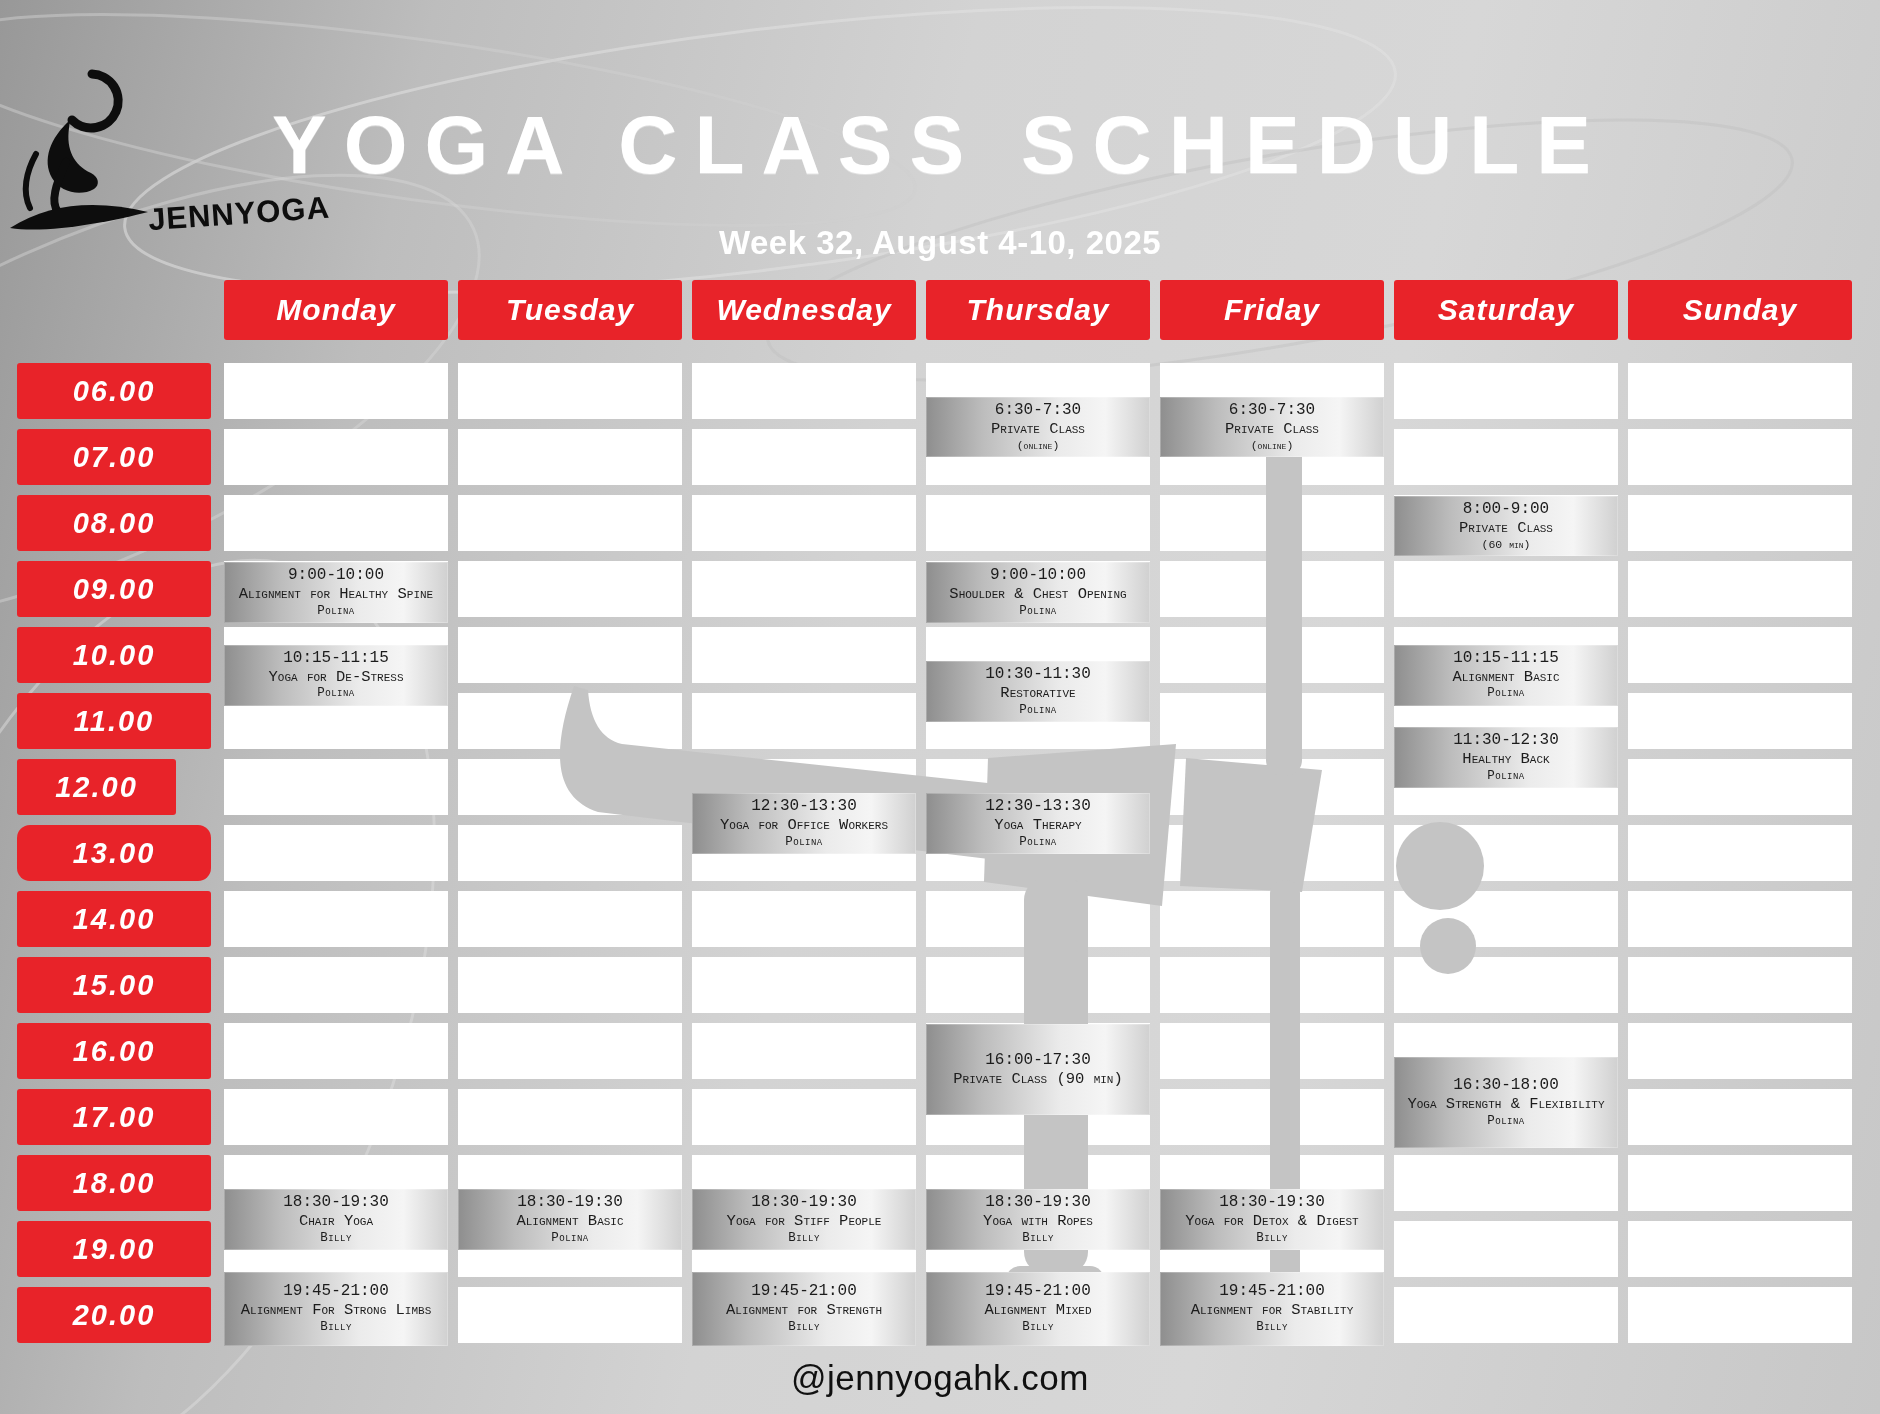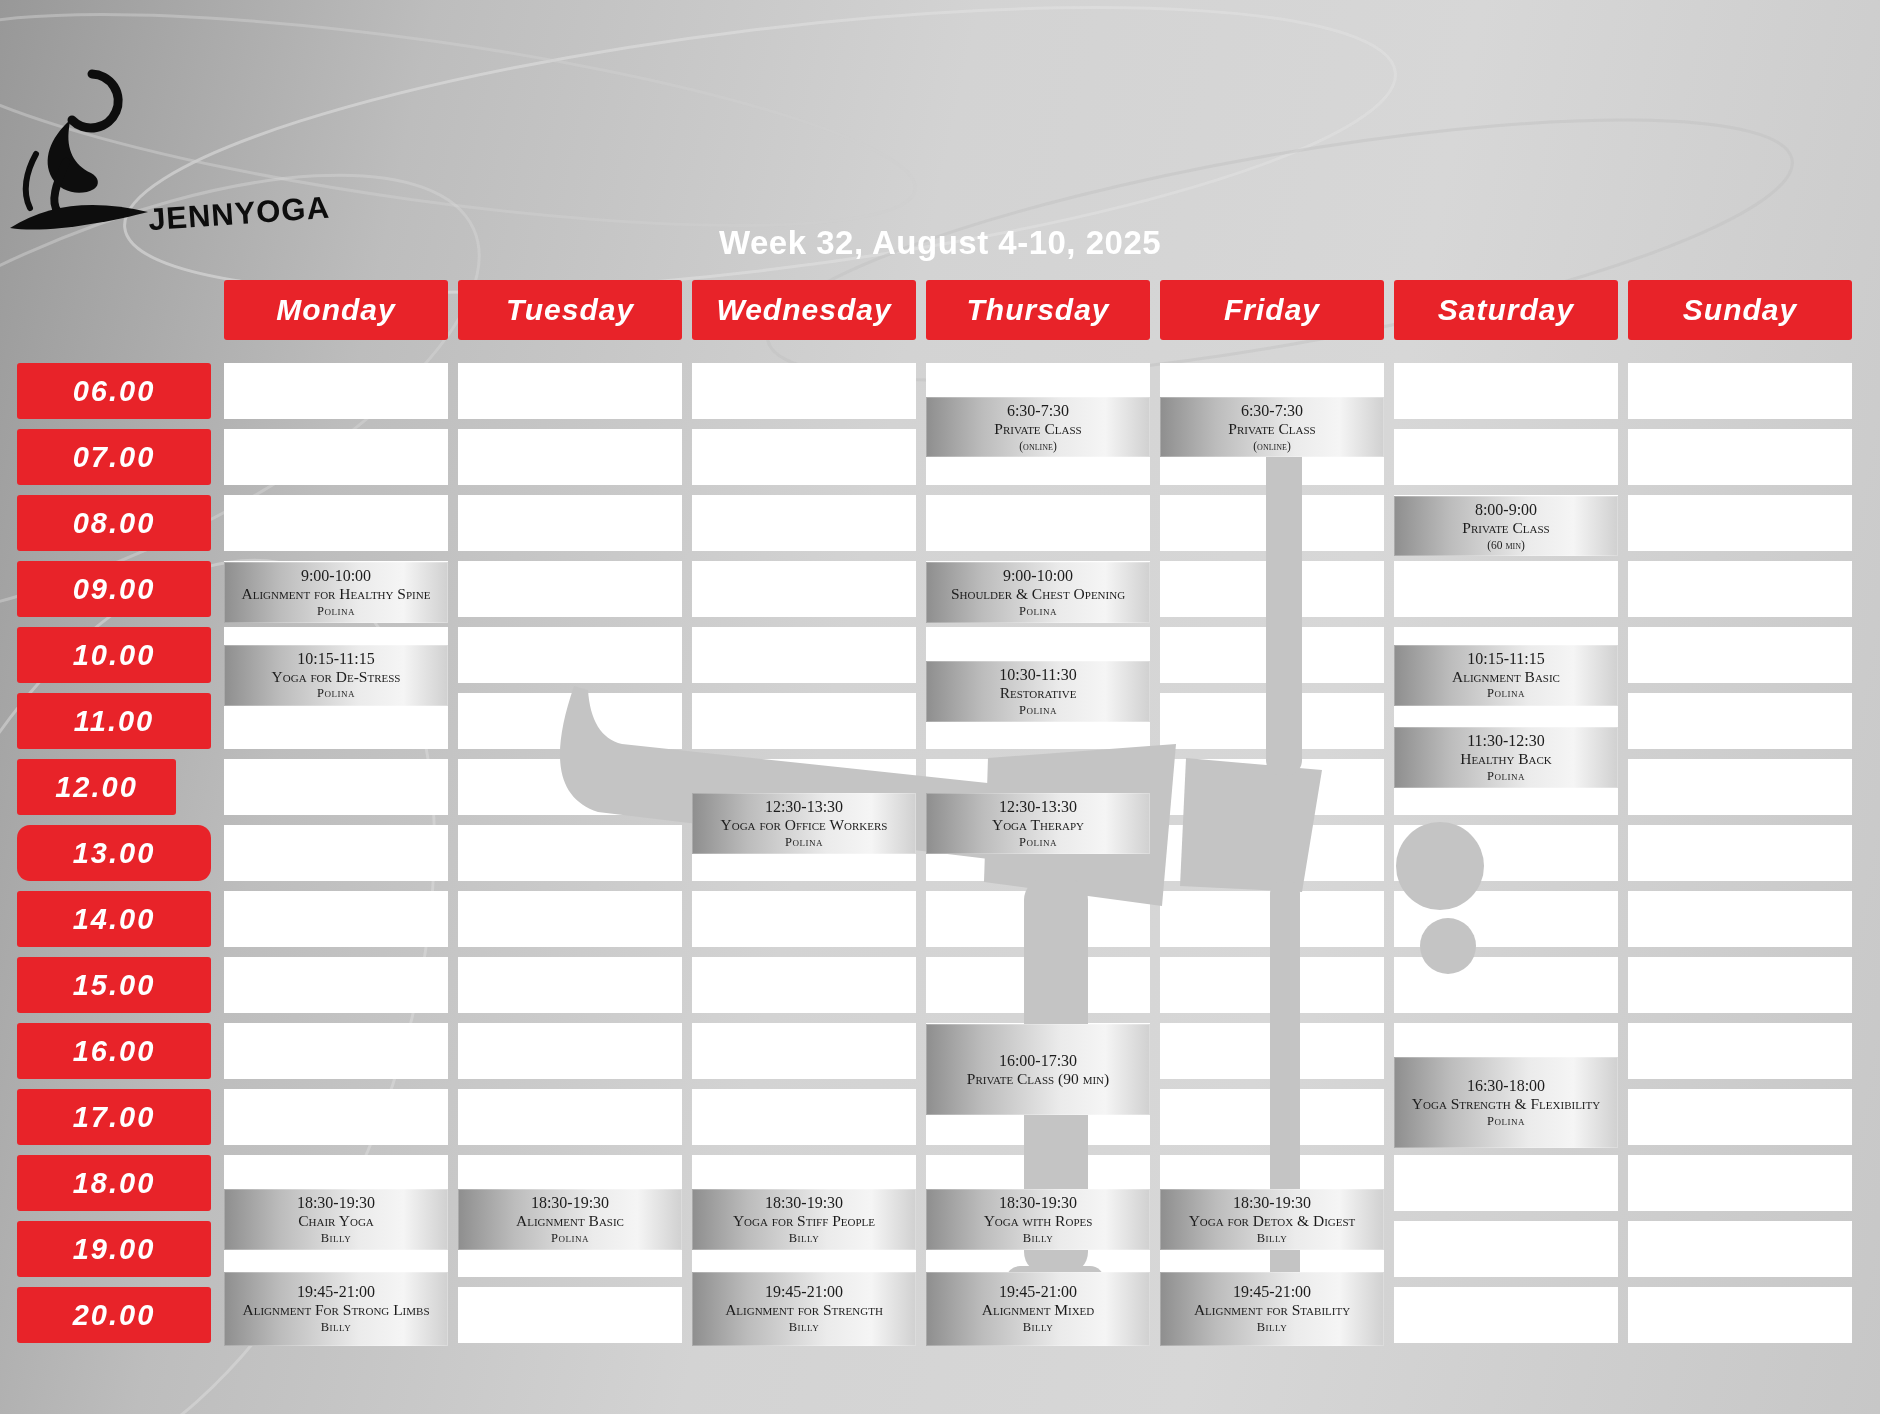--- a/index.html
+++ b/index.html
@@ -32,21 +32,21 @@
   }
   .day-head{font-size:30px;}
   .time-label{font-size:29px;letter-spacing:2px;}
   .cell{position:absolute;background:#ffffff;z-index:1;}
   .watermark{position:absolute;left:0;top:0;width:1880px;height:1414px;z-index:2;pointer-events:none;}
   .entry{
     position:absolute;z-index:3;box-sizing:border-box;
     display:flex;flex-direction:column;align-items:center;justify-content:center;
     text-align:center;padding:4px 2px;
     background:linear-gradient(90deg,#8e8e8e 0%,#bcbcbc 25%,#ebebeb 60%,#f5f5f5 80%,#d0d0d0 100%);
-    color:#1c1c1c;font-family:Liberation Serif, serif;
+    color:#1c1c1c;font-family:Liberation Mono, monospace;
     box-shadow:0 0 0 1px rgba(255,255,255,.25) inset;
   }
   .entry .e-time{font-size:16px;line-height:1.2;}
   .entry .e-title{font-size:15.5px;font-variant:small-caps;line-height:1.2;}
   .entry .e-note{font-size:11.5px;font-variant:small-caps;line-height:1.25;}
   .entry .e-teacher{font-size:12.5px;font-variant:small-caps;letter-spacing:.5px;line-height:1.25;}
   .footer{
     position:absolute;left:0;right:0;top:1358px;text-align:center;
     font-size:35px;color:#101010;z-index:3;letter-spacing:.5px;
   }
@@ -68,20 +68,21 @@
     <svg width="150" height="190" viewBox="0 0 150 190" aria-hidden="true">
       <path d="M86,12 a27,27 0 1 1 -20,46" fill="none" stroke="#0d0d0d" stroke-width="9" stroke-linecap="round"></path>
       <path d="M64,58 C44,76 36,98 46,116 C54,130 74,135 88,127 C94,123 93,115 85,111 C68,103 60,88 63,66 Z" fill="#0d0d0d"></path>
       <path d="M60,100 C50,122 44,140 52,150 C60,160 80,158 96,150" fill="none" stroke="#0d0d0d" stroke-width="8" stroke-linecap="round"></path>
       <path d="M4,166 C44,140 92,138 142,150 C104,160 40,172 4,166 Z" fill="#0d0d0d"></path>
       <path d="M30,92 C20,110 16,130 24,146" fill="none" stroke="#0d0d0d" stroke-width="6" stroke-linecap="round"></path>
     </svg>
     <span class="brand">JENNYOGA</span>
   </div>
 
+  <h1 class="title">YOGA CLASS SCHEDULE</h1>
   <div class="subtitle">Week 32, August 4-10, 2025</div>
 
   <div class="schedule">
     <div id="cells">
         <div class="cell" style="left: 224px; top: 363px; width: 224px; height: 56px;"></div>
         <div class="cell" style="left: 458px; top: 363px; width: 224px; height: 56px;"></div>
         <div class="cell" style="left: 692px; top: 363px; width: 224px; height: 56px;"></div>
         <div class="cell" style="left: 926px; top: 363px; width: 224px; height: 56px;"></div>
         <div class="cell" style="left: 1160px; top: 363px; width: 224px; height: 56px;"></div>
         <div class="cell" style="left: 1394px; top: 363px; width: 224px; height: 56px;"></div>
@@ -331,13 +332,14 @@
           <div class="e-teacher">Polina</div>
         </div>
         <div class="entry" style="left: 1394px; top: 1057px; width: 224px; min-height: 91px;">
           <div class="e-time">16:30-18:00</div>
           <div class="e-title">Yoga Strength &amp; Flexibility</div>
           <div class="e-teacher">Polina</div>
         </div>
       </div>
   </div>
 
+  <div class="footer">@jennyogahk.com</div>
 </div>
 
 </body></html>

